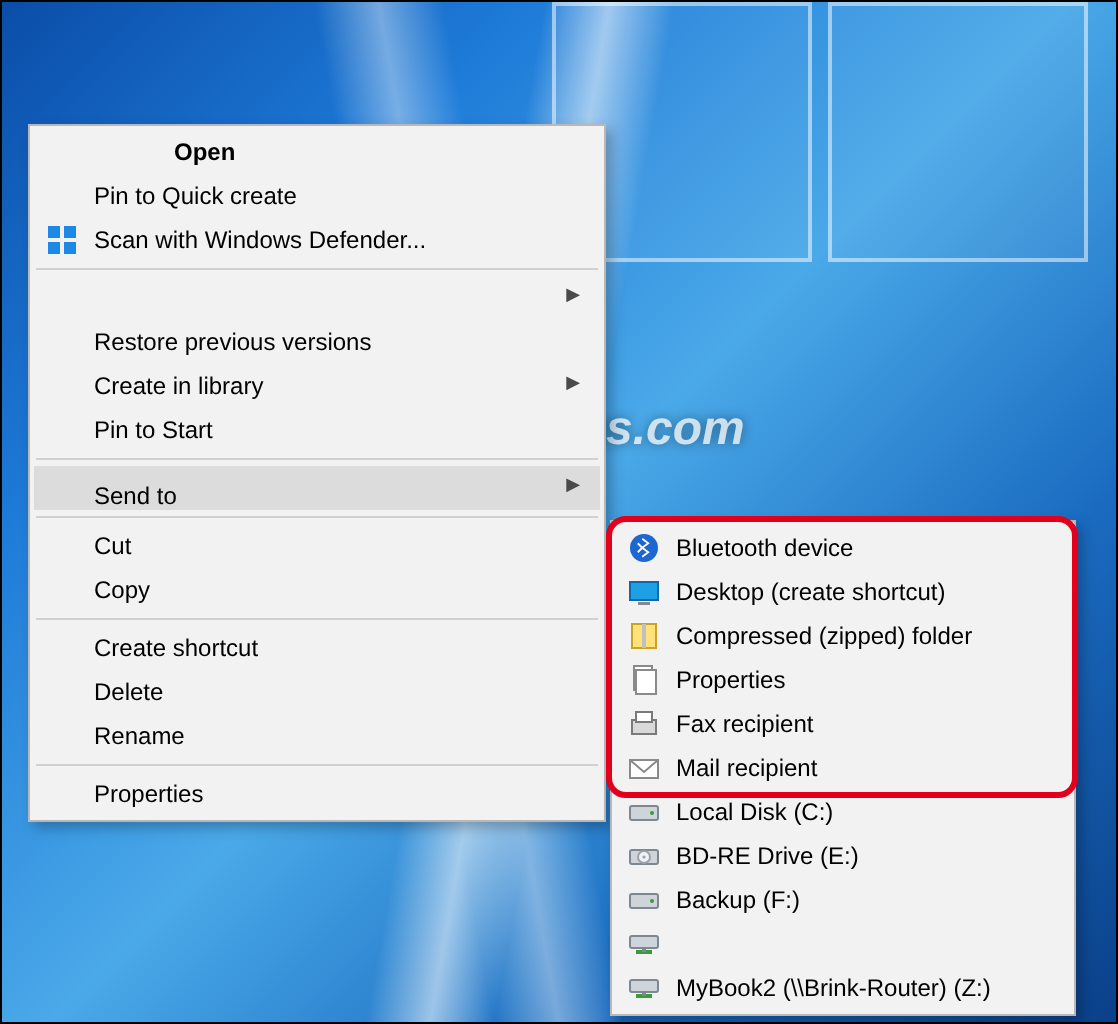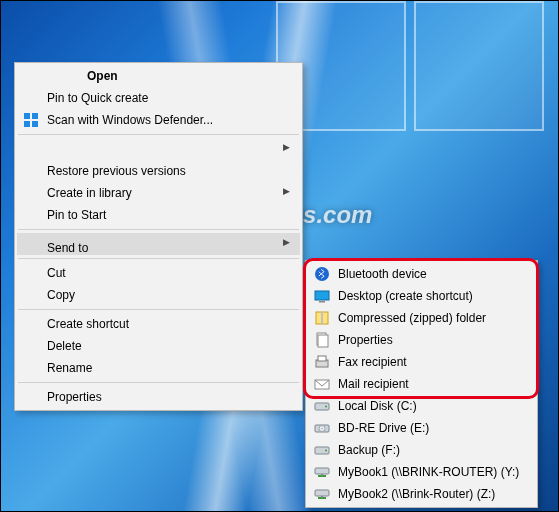--- a/index.html
+++ b/index.html
@@ -239,21 +239,20 @@
       <span class="label">Backup (F:)</span>
     </div>
     <div class="menu-item">
       <span class="ico">
         <svg width="16" height="16">
           <rect x="1" y="4" width="14" height="6" rx="1" fill="#cfd4da" stroke="#7d8890"></rect>
           <path d="M4 12 L12 12" stroke="#3a9b3a" stroke-width="2"></path>
           <rect x="7" y="10" width="2" height="2" fill="#7d8890"></rect>
         </svg>
       </span>
-      <span class="label">MyBook1 (\\BRINK-ROUTER) (Y:)</span>
     </div>
     <div class="menu-item">
       <span class="ico">
         <svg width="16" height="16">
           <rect x="1" y="4" width="14" height="6" rx="1" fill="#cfd4da" stroke="#7d8890"></rect>
           <path d="M4 12 L12 12" stroke="#3a9b3a" stroke-width="2"></path>
           <rect x="7" y="10" width="2" height="2" fill="#7d8890"></rect>
         </svg>
       </span>
       <span class="label">MyBook2 (\\Brink-Router) (Z:)</span>

